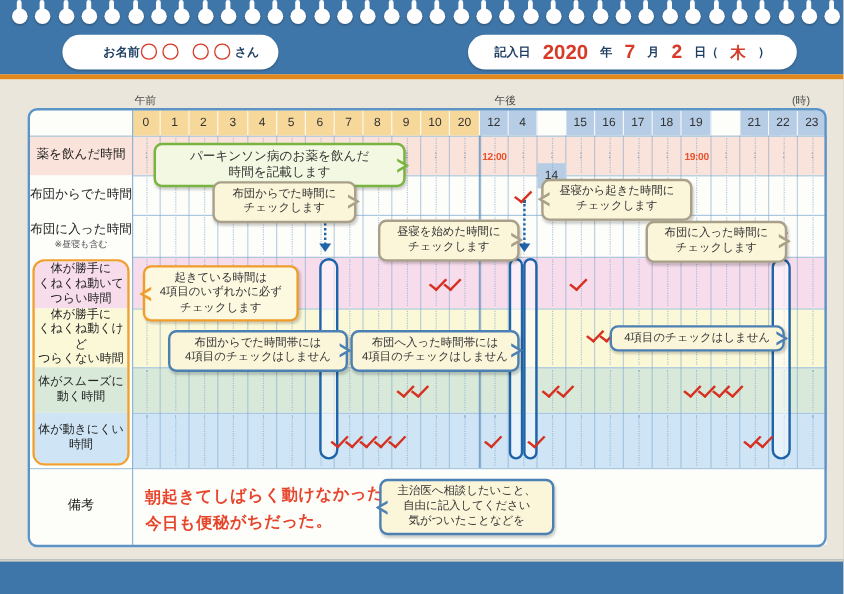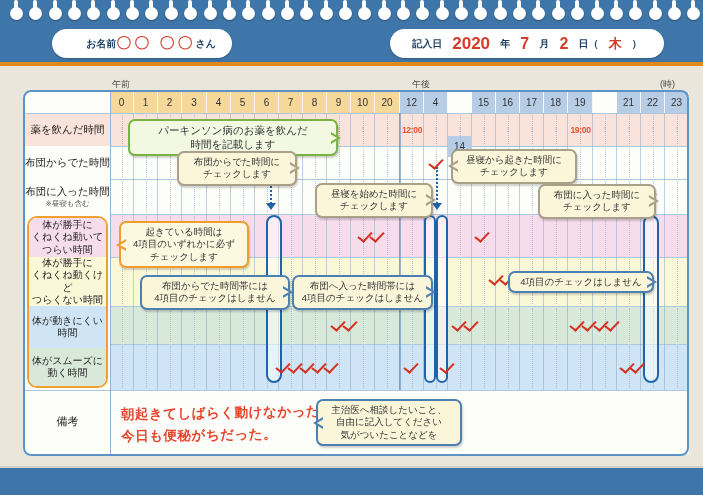--- a/index.html
+++ b/index.html
@@ -543,27 +543,27 @@
       <div class="ocell" style="height: 39px; background: rgb(247, 220, 236);">
         <div>体が勝手に</div>
         <div>くねくね動いて</div>
         <div>つらい時間</div>
       </div>
       <div class="ocell" style="height: 49px; background: rgb(251, 248, 216);">
         <div>体が勝手に</div>
         <div>くねくね動くけど</div>
         <div>つらくない時間</div>
       </div>
+      <div class="ocell" style="height: 38px; background: rgb(217, 233, 217);">
+        <div>体がスムーズに</div>
+        <div>動く時間</div>
+      </div>
       <div class="ocell" style="height: 42px; background: rgb(207, 229, 245);">
         <div>体が動きにくい</div>
         <div>時間</div>
-      </div>
-      <div class="ocell" style="height: 38px; background: rgb(217, 233, 217);">
-        <div>体がスムーズに</div>
-        <div>動く時間</div>
       </div>
     </div>
   <div class="rlab" style="top:390px;height:64px;font-size:11px;">
     <div>備考</div>
   </div>
 
   <div id="overlays">
       <div class="mc" style="left: 110px; width: 24px;">
         <span class="mcolon">：</span>
       </div>

